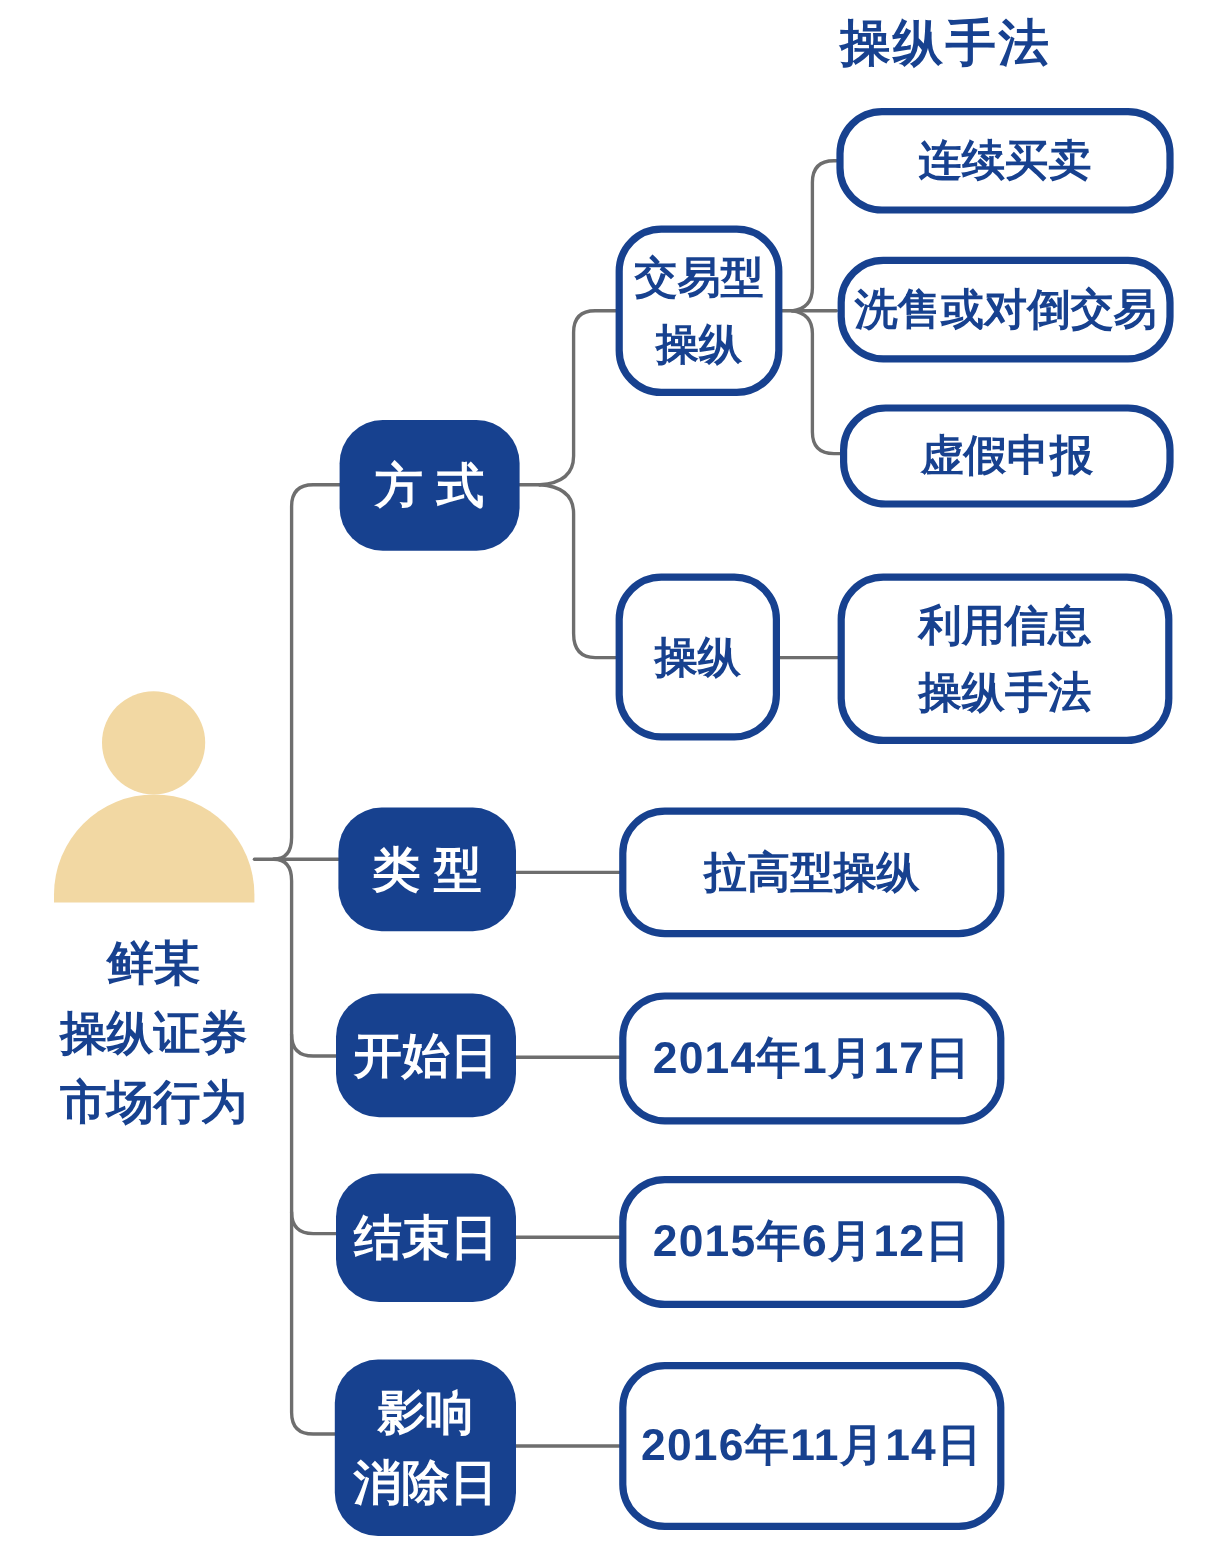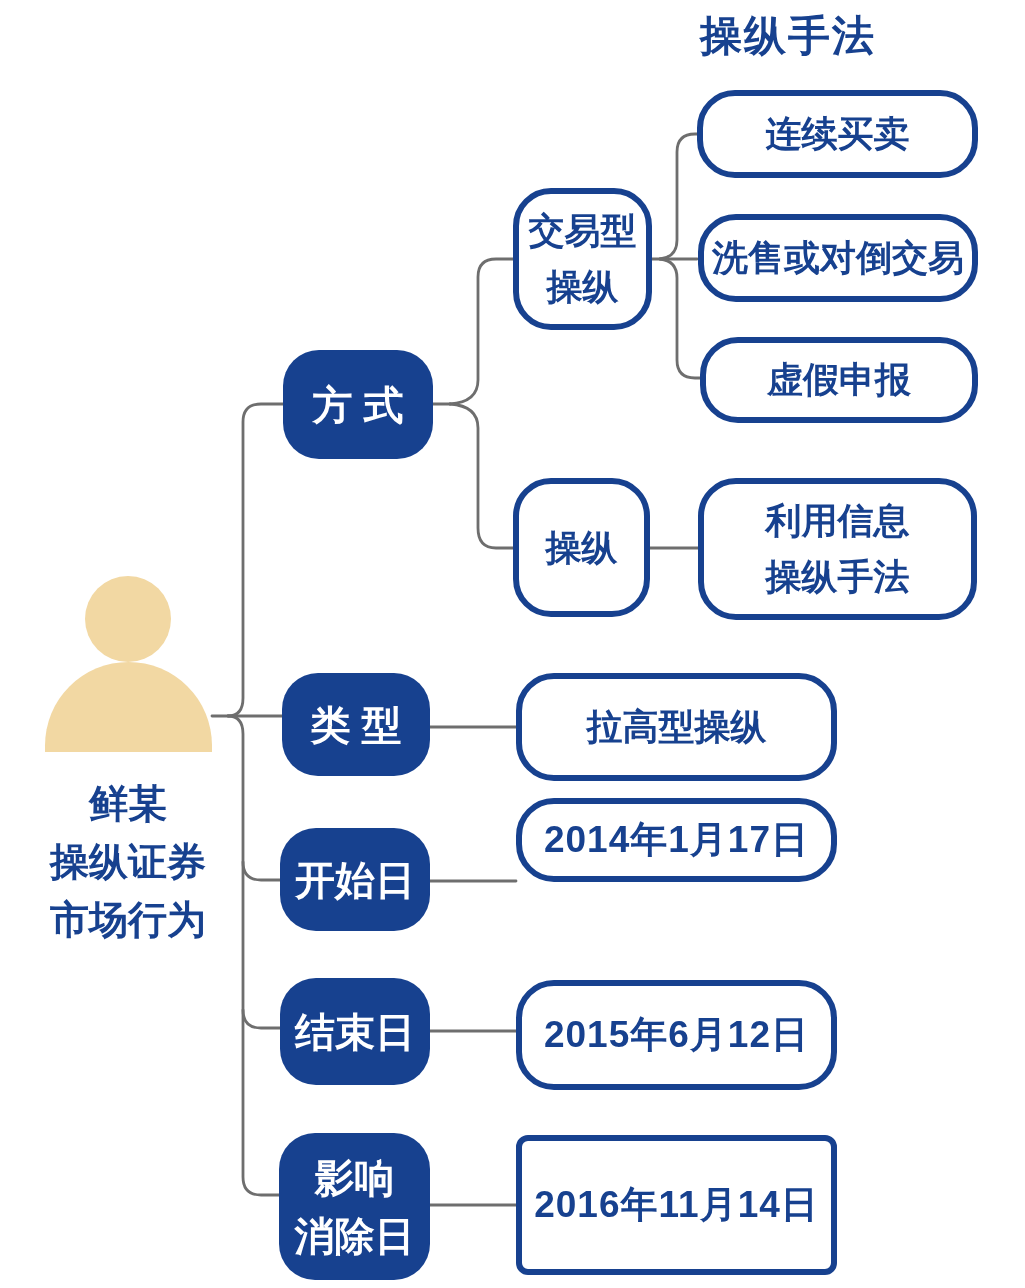--- a/index.html
+++ b/index.html
@@ -146,23 +146,23 @@
     <span>虚假申报</span>
   </div>
   <div class="outline" style="left:698px;top:478px;width:279px;height:142px;">
     <span>利用信息</span>
     <span>操纵手法</span>
   </div>
 
   <div class="outline" style="left:516px;top:673px;width:321px;height:108px;">
     <span>拉高型操纵</span>
   </div>
-  <div class="outline date" style="left:516px;top:798px;width:321px;height:84px;">
+  <div class="outline date" style="left:516px;top:827px;width:321px;height:110px;">
     <span>2014年1月17日</span>
   </div>
   <div class="outline date" style="left:516px;top:980px;width:321px;height:110px;">
     <span>2015年6月12日</span>
   </div>
-  <div class="outline date" style="left:516px;top:1135px;width:321px;height:140px;border-radius:12px;">
+  <div class="outline date" style="left:516px;top:1135px;width:321px;height:140px;">
     <span>2016年11月14日</span>
   </div>
 
 </div>
 
 </body></html>

